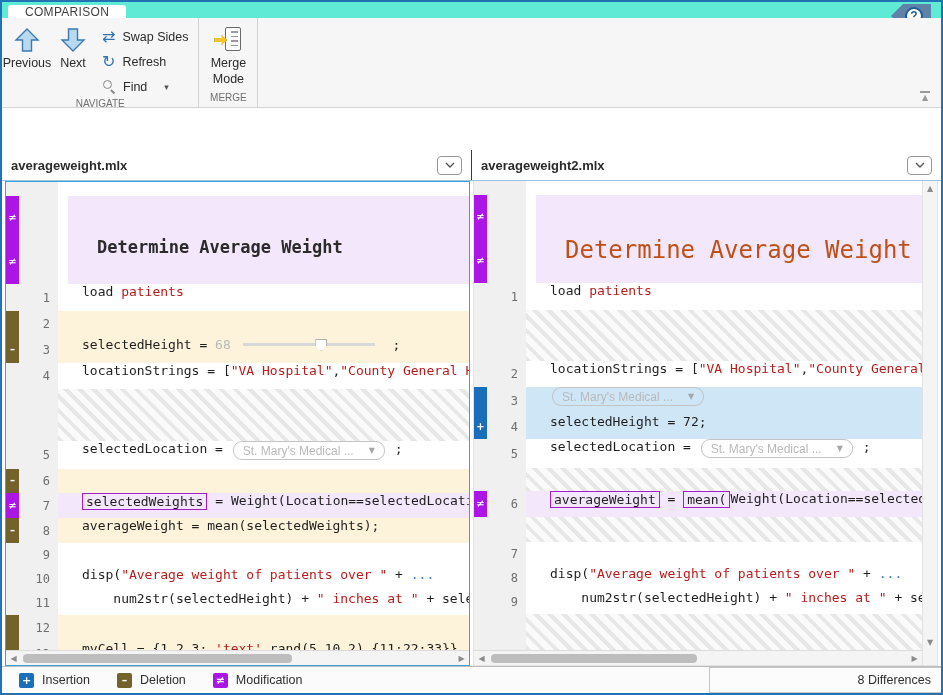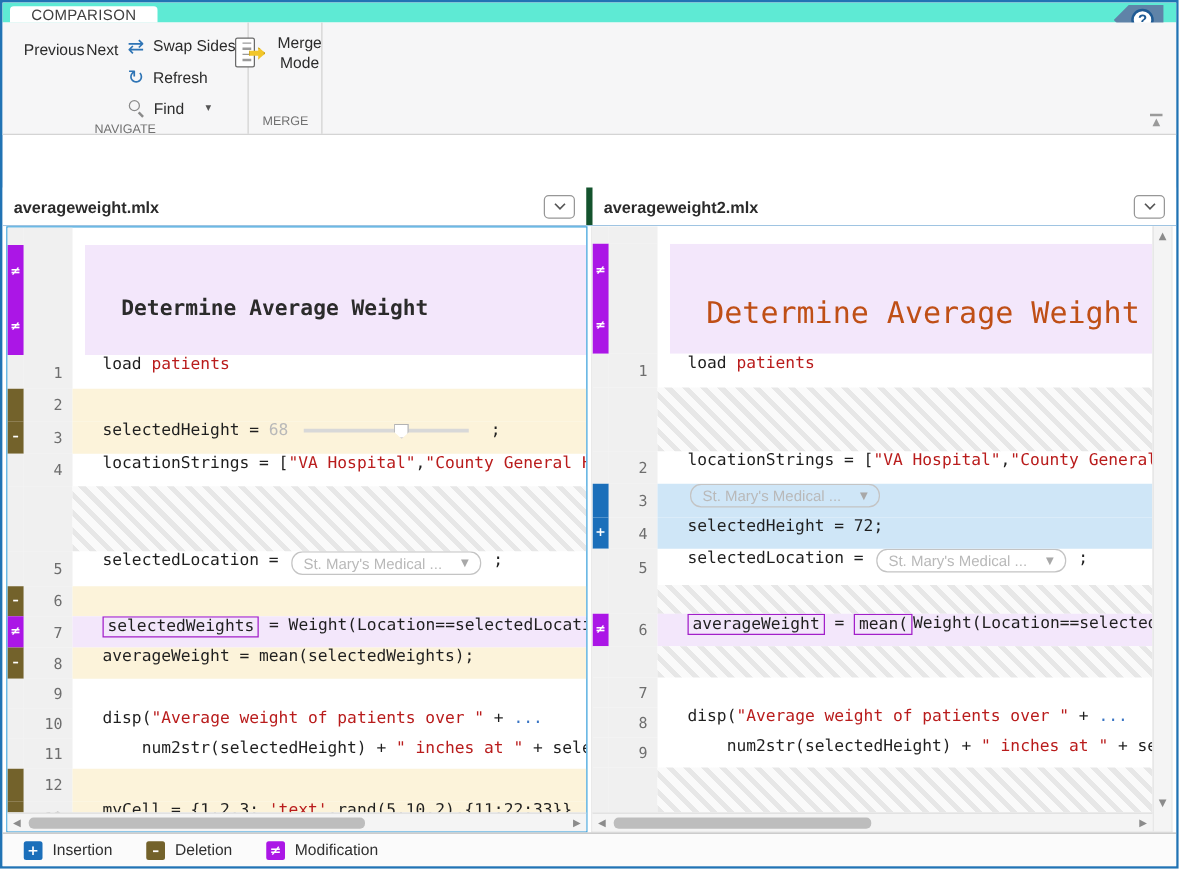--- a/index.html
+++ b/index.html
@@ -12,40 +12,40 @@
   .tabbar { height:16px; background:#5eead4; position:relative; flex:none; }
   .tab { position:absolute; left:6px; top:3px; bottom:0; background:#fff; color:#3f3f3f; font-size:12px; padding:0 17px; display:flex; align-items:center; border-radius:3px 3px 0 0; letter-spacing:.3px; }
   .help-banner { position:absolute; right:10px; top:2px; width:40px; height:24px; background:#5f83a8; clip-path:polygon(30% 0,100% 0,100% 100%,30% 100%,0 50%); display:flex; align-items:center; justify-content:center; }
   .help-circle { width:18px; height:18px; border-radius:50%; background:#fff; border:2px solid #1f5b94; color:#1f5b94; font-weight:bold; font-size:12px; display:flex; align-items:center; justify-content:center; margin-left:6px; }
 
   
   .toolbar { height:90px; background:#f6f6f7; border-bottom:1px solid #d4d4d4; display:flex; position:relative; flex:none; }
   .grp { display:flex; flex-direction:column; border-right:1px solid #d2d2d2; }
   .grp-body { flex:1; display:flex; align-items:flex-start; }
   .grp-label { height:17px; text-align:center; font-size:10px; color:#707070; display:flex; align-items:center; justify-content:center; padding-bottom:2px; }
-  .btn-big { width:50px; display:flex; flex-direction:row; align-items:center; padding-top:9px; gap:17px; font-size:12.5px; color:#2b2b2b; }
+  .btn-big { width:50px; display:flex; flex-direction:column; align-items:center; padding-top:9px; gap:3px; font-size:12.5px; color:#2b2b2b; }
   .stack { display:flex; flex-direction:column; padding:7px 10px 0 8px; gap:2px; }
   .stack-item { display:flex; align-items:center; gap:7px; font-size:12.5px; color:#2b2b2b; height:23px; }
   .blue-glyph { color:#2e74b5; font-size:16px; line-height:1; font-family:"DejaVu Sans",sans-serif; }
   .mag { position:relative; width:14px; height:14px; }
   .mag-lens { position:absolute; left:1px; top:0; width:9px; height:9px; border:1.6px solid #8a8a8a; border-radius:50%; }
   .mag-handle { position:absolute; left:9px; top:9px; width:5px; height:1.8px; background:#8a8a8a; transform:rotate(45deg); transform-origin:left center; }
   .dd-caret { color:#555; font-size:9px; margin-left:10px; font-family:"DejaVu Sans",sans-serif; }
   .merge-icon { position:relative; width:28px; height:26px; }
   .merge-doc { position:absolute; right:1px; top:0; width:16px; height:24px; background:#fff; border:1.4px solid #6a6a6a; border-radius:2px; }
   .merge-doc i { display:block; height:1.5px; background:#9a9a9a; margin:3px 2px 0 5px; }
   .merge-arrow { position:absolute; left:0; top:8px; width:13px; height:10px; background:#f2c62a; border:1px solid #c79c13; clip-path:polygon(0 30%,55% 30%,55% 0,100% 50%,55% 100%,55% 70%,0 70%); }
   .collapse-ctl { position:absolute; right:9px; bottom:5px; width:14px; display:flex; flex-direction:column; align-items:center; gap:1px; }
   .collapse-bar { width:10px; height:2px; background:#9a9a9a; }
   .collapse-tri { color:#9a9a9a; font-size:8px; line-height:1; font-family:"DejaVu Sans",sans-serif; }
 
   
   .fileheaders { height:31px; display:flex; border-bottom:1px solid #9fc4e2; flex:none; background:#fff;margin-top:42px; }
   .fh { flex:1; display:flex; align-items:center; padding:0 9px; font-weight:bold; font-size:13px; color:#2b2b2b; min-width:0; }
-  .fh + .fh { border-left:5px solid #14532d; }
+  .fh + .fh { border-left:1px solid #14532d; }
   .chev-btn { margin-left:auto; width:25px; height:19px; border:1px solid #979797; border-radius:4px; display:flex; align-items:center; justify-content:center; background:#fff; flex:none; }
 
   
   .main { flex:1; display:flex; gap:3px; padding:0 3px; background:#fff; min-height:0; }
   .pane { flex:1; display:flex; min-width:0; position:relative; background:#fff; }
   .pane.left { border:1px solid #3da2dc; }
   .pane.right { border:1px solid #e3e3e3; border-top:none; }
   .pane-col { flex:1; display:flex; flex-direction:column; min-width:0; }
   .rows { flex:1; display:flex; flex-direction:column; overflow:hidden; min-height:0; }
 
@@ -463,15 +463,18 @@
       </div>
       <div class="legend-item">
         <span class="legend-sq del">–</span>
         <span>Deletion</span>
       </div>
       <div class="legend-item">
         <span class="legend-sq mod">≠</span>
         <span>Modification</span>
       </div>
     </div>
+    <div class="diff-box">
+      <span>8 Differences</span>
+    </div>
   </div>
 
 </div>
 
 </body></html>

